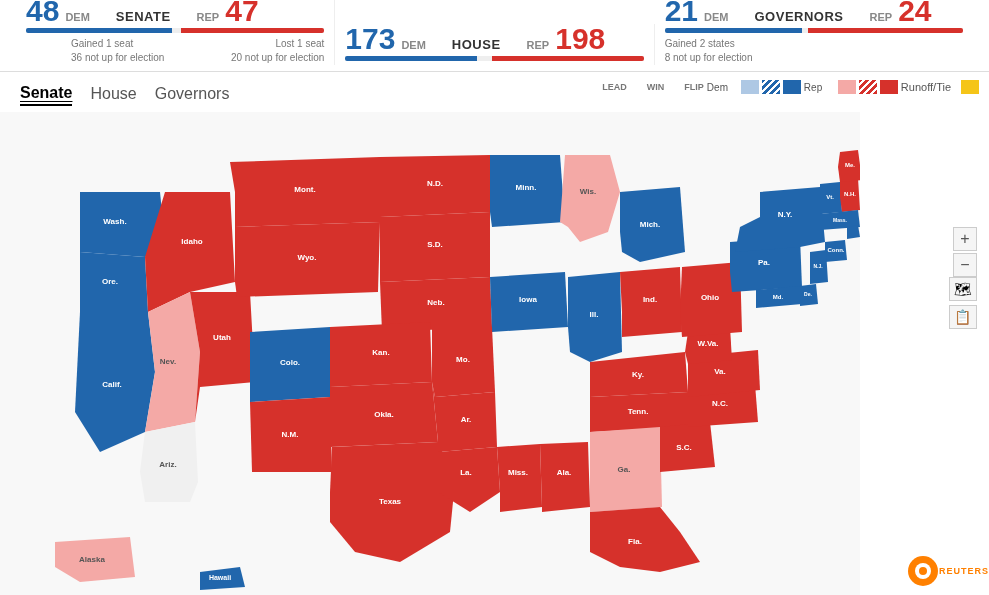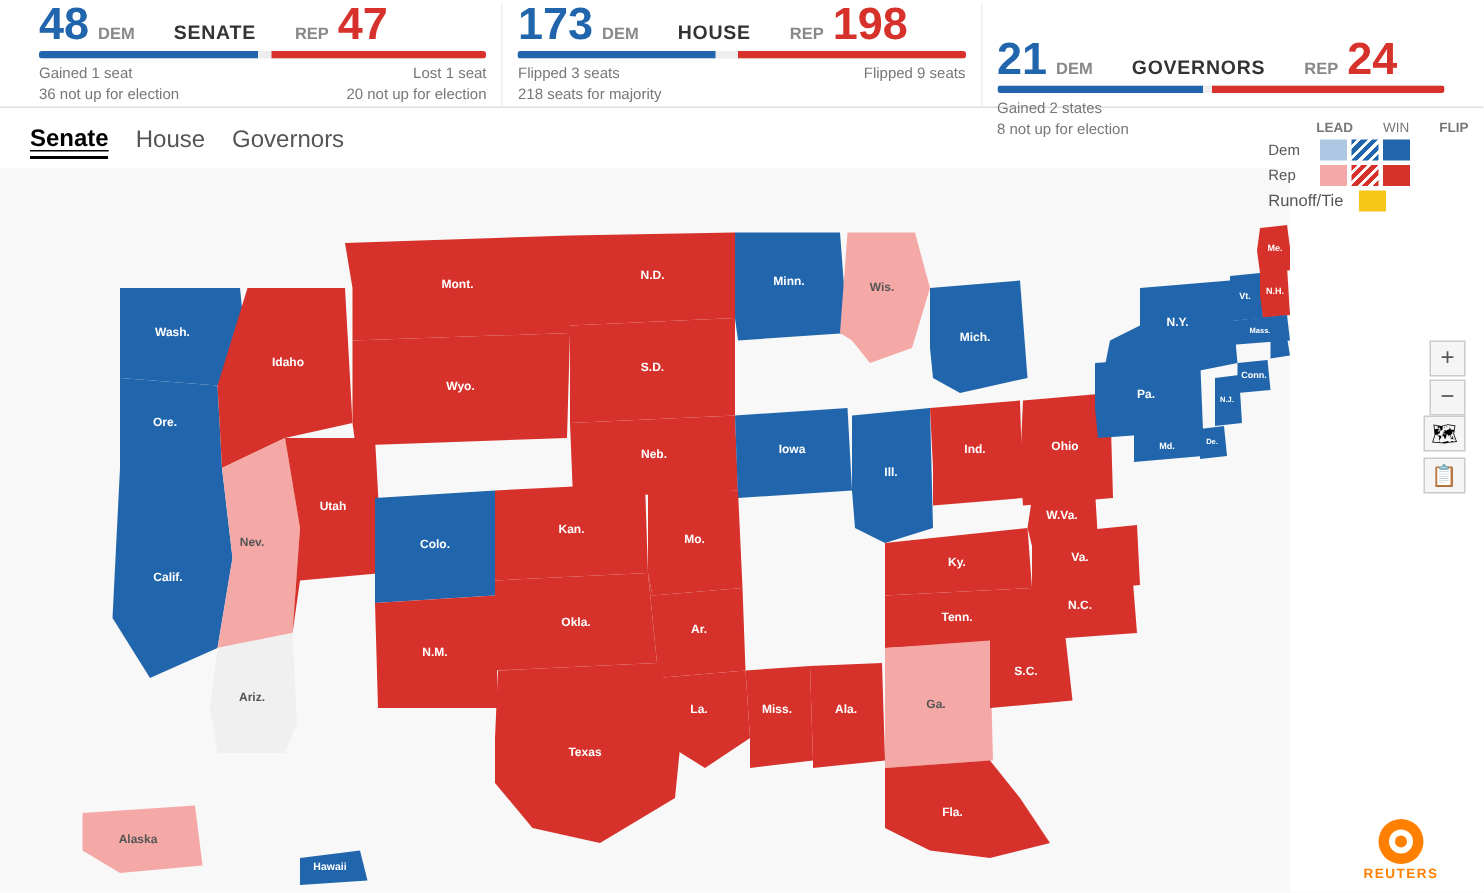--- a/index.html
+++ b/index.html
@@ -8,21 +8,21 @@
       background: #fff;
       width: 989px;
       height: 595px;
       overflow: hidden;
       position: relative;
     }
 
     
     .scoreboard {
       display: flex;
-      align-items: center;
+      align-items: flex-end;
       padding: 8px 16px 6px;
       border-bottom: 1px solid #ddd;
       background: #fff;
       height: 72px;
     }
     .score-section {
       display: flex;
       flex-direction: column;
       flex: 1;
       padding: 0 10px;
@@ -120,21 +120,21 @@
       border-bottom: 2px solid #000;
     }
 
     
     .legend {
       position: absolute;
       top: 8px;
       right: 10px;
       z-index: 10;
       display: flex;
-      flex-direction: column;
+      flex-direction: row;
       gap: 3px;
       font-size: 10px;
     }
     .legend-row {
       display: flex;
       align-items: center;
       gap: 6px;
     }
     .legend-label {
       font-size: 10px;
@@ -203,28 +203,28 @@
       align-items: center;
       justify-content: center;
       cursor: pointer;
       font-size: 14px;
     }
 
     
     .reuters-logo {
       position: absolute;
       bottom: 8px;
-      right: 30px;
+      right: 0;
       font-size: 10px;
       color: #ff8000;
       font-weight: bold;
       letter-spacing: 1px;
       z-index: 10;
       display: flex;
-      flex-direction: column;
+      flex-direction: row;
       align-items: center;
     }
 
     
     .state-label {
       font-size: 8px;
       fill: white;
       font-weight: bold;
       text-anchor: middle;
       pointer-events: none;
@@ -247,21 +247,21 @@
       <span class="score-num dem">48</span>
       <span class="score-party">DEM</span>
       <span class="score-title" style="margin: 0 20px;">SENATE</span>
       <span class="score-party">REP</span>
       <span class="score-num rep">47</span>
     </div>
     <div class="score-bar-container">
       <div class="score-bar-dem" style="width: 49%"></div>
       <div class="score-bar-rep" style="width: 48%"></div>
     </div>
-    <div style="display:flex; justify-content:space-between;">
+    <div style="display:flex; justify-content:space-between;margin-left:45px;">
       <div class="score-sub">
         <div>Gained 1 seat</div>
         <div>36 not up for election</div>
       </div>
       <div class="score-sub" style="text-align:right;">
         <div>Lost 1 seat</div>
         <div>20 not up for election</div>
       </div>
     </div>
   </div>
@@ -271,29 +271,20 @@
       <span class="score-num dem">173</span>
       <span class="score-party">DEM</span>
       <span class="score-title" style="margin: 0 20px;">HOUSE</span>
       <span class="score-party">REP</span>
       <span class="score-num rep">198</span>
     </div>
     <div class="score-bar-container">
       <div class="score-bar-dem" style="width: 44%"></div>
       <div class="score-bar-rep" style="width: 51%"></div>
     </div>
-    <div style="display:flex; justify-content:space-between;">
-      <div class="score-sub">
-        <div>Flipped 3 seats</div>
-        <div>218 seats for majority</div>
-      </div>
-      <div class="score-sub" style="text-align:right;">
-        <div>Flipped 9 seats</div>
-      </div>
-    </div>
   </div>
 
   <div class="score-section" style="border-right:none;">
     <div class="score-row">
       <span class="score-num dem">21</span>
       <span class="score-party">DEM</span>
       <span class="score-title" style="margin: 0 20px;">GOVERNORS</span>
       <span class="score-party">REP</span>
       <span class="score-num rep">24</span>
     </div>
@@ -317,21 +308,21 @@
       <span class="nav-tab active" style="text-decoration: underline; text-underline-offset: 3px;">Senate</span>
       <span class="nav-tab">House</span>
       <span class="nav-tab">Governors</span>
     </div>
 
     <div class="legend">
       <div style="display:flex; align-items:center; gap:4px;">
         <div style="width:28px;"></div>
         <div style="display:flex; gap:20px;">
           <span style="font-size:9px; color:#777; font-weight:bold;">LEAD</span>
-          <span style="font-size:9px; color:#777; font-weight:normal;">WIN</span>
+          <span style="font-size:9px; color:#777; font-weight:bold;">WIN</span>
           <span style="font-size:9px; color:#777; font-weight:bold;">FLIP</span>
         </div>
       </div>
       <div class="legend-row">
         <span class="legend-label">Dem</span>
         <div class="legend-swatches">
           <div class="legend-swatch dem-lead"></div>
           <div class="legend-swatch" style="background: repeating-linear-gradient(-45deg,#2166ac 0px,#2166ac 3px,#fff 3px,#fff 5px); width:18px; height:14px;"></div>
           <div class="legend-swatch" style="background:#2166ac; width:18px; height:14px;"></div>
         </div>

